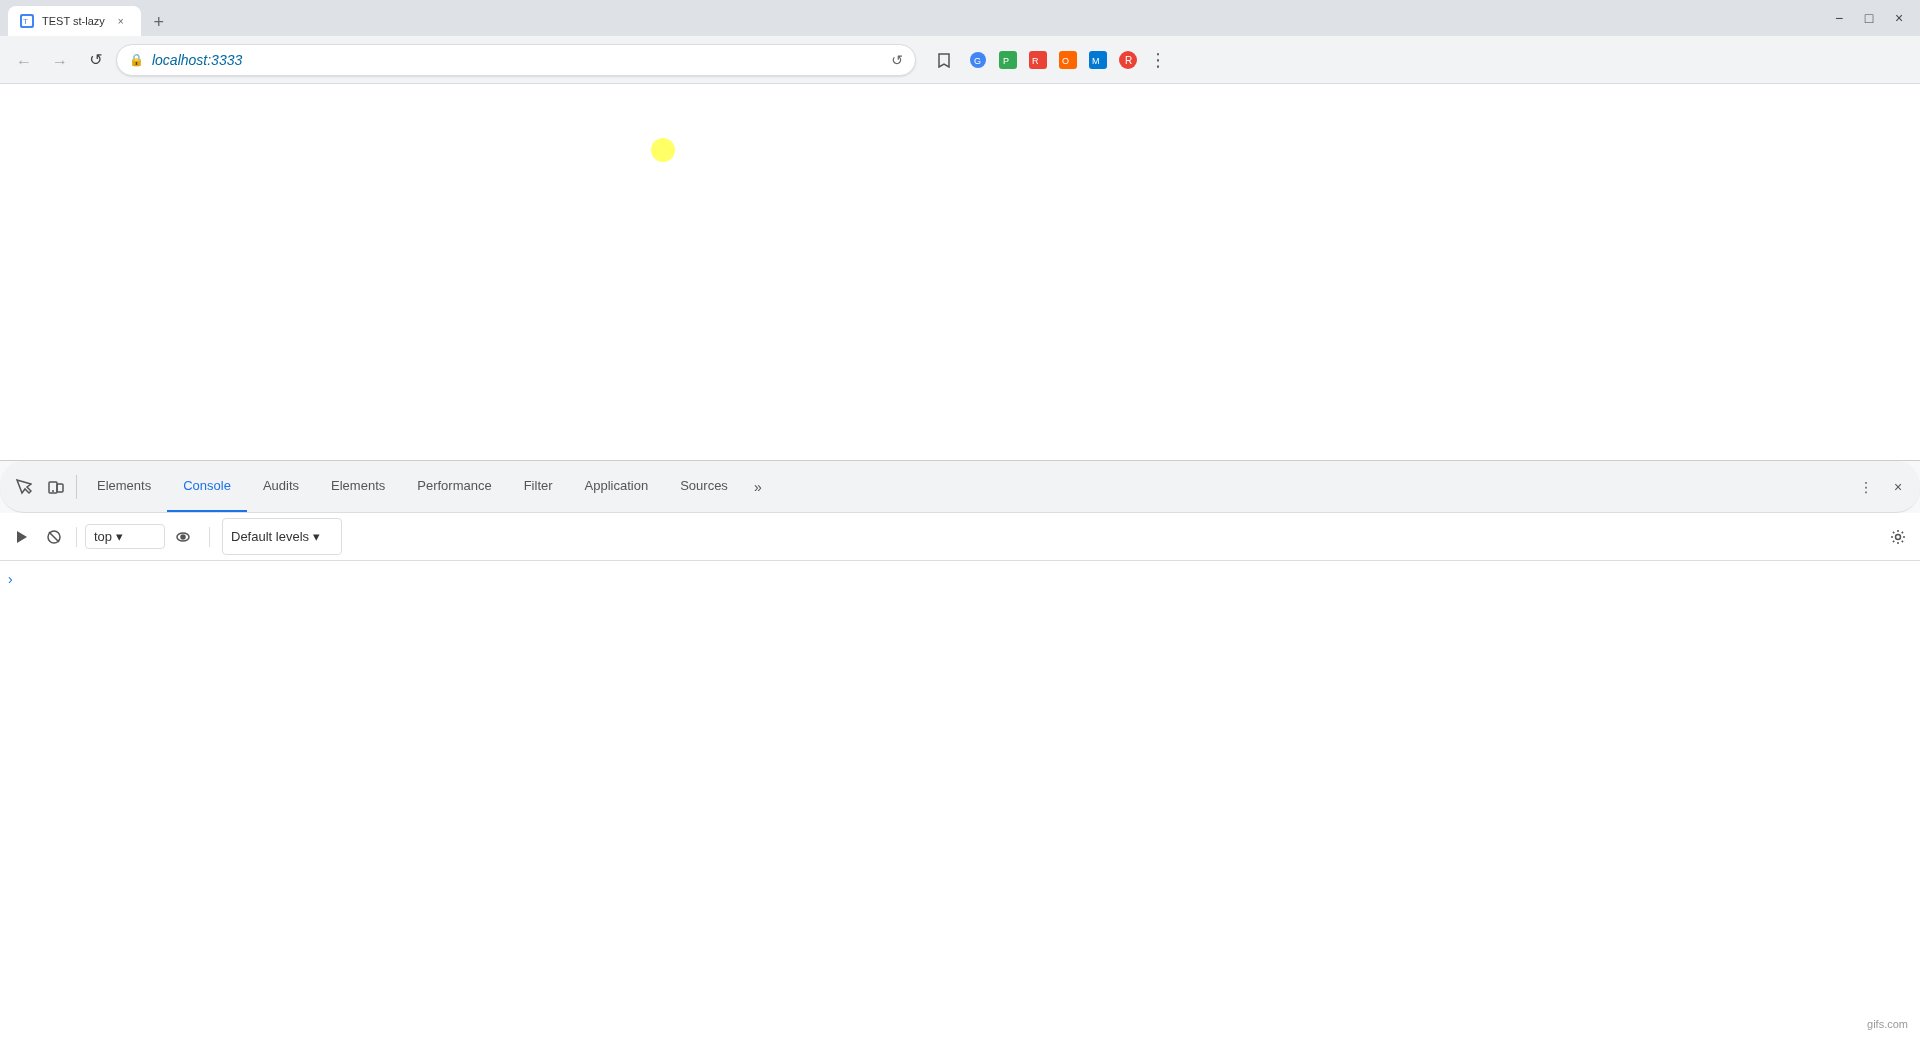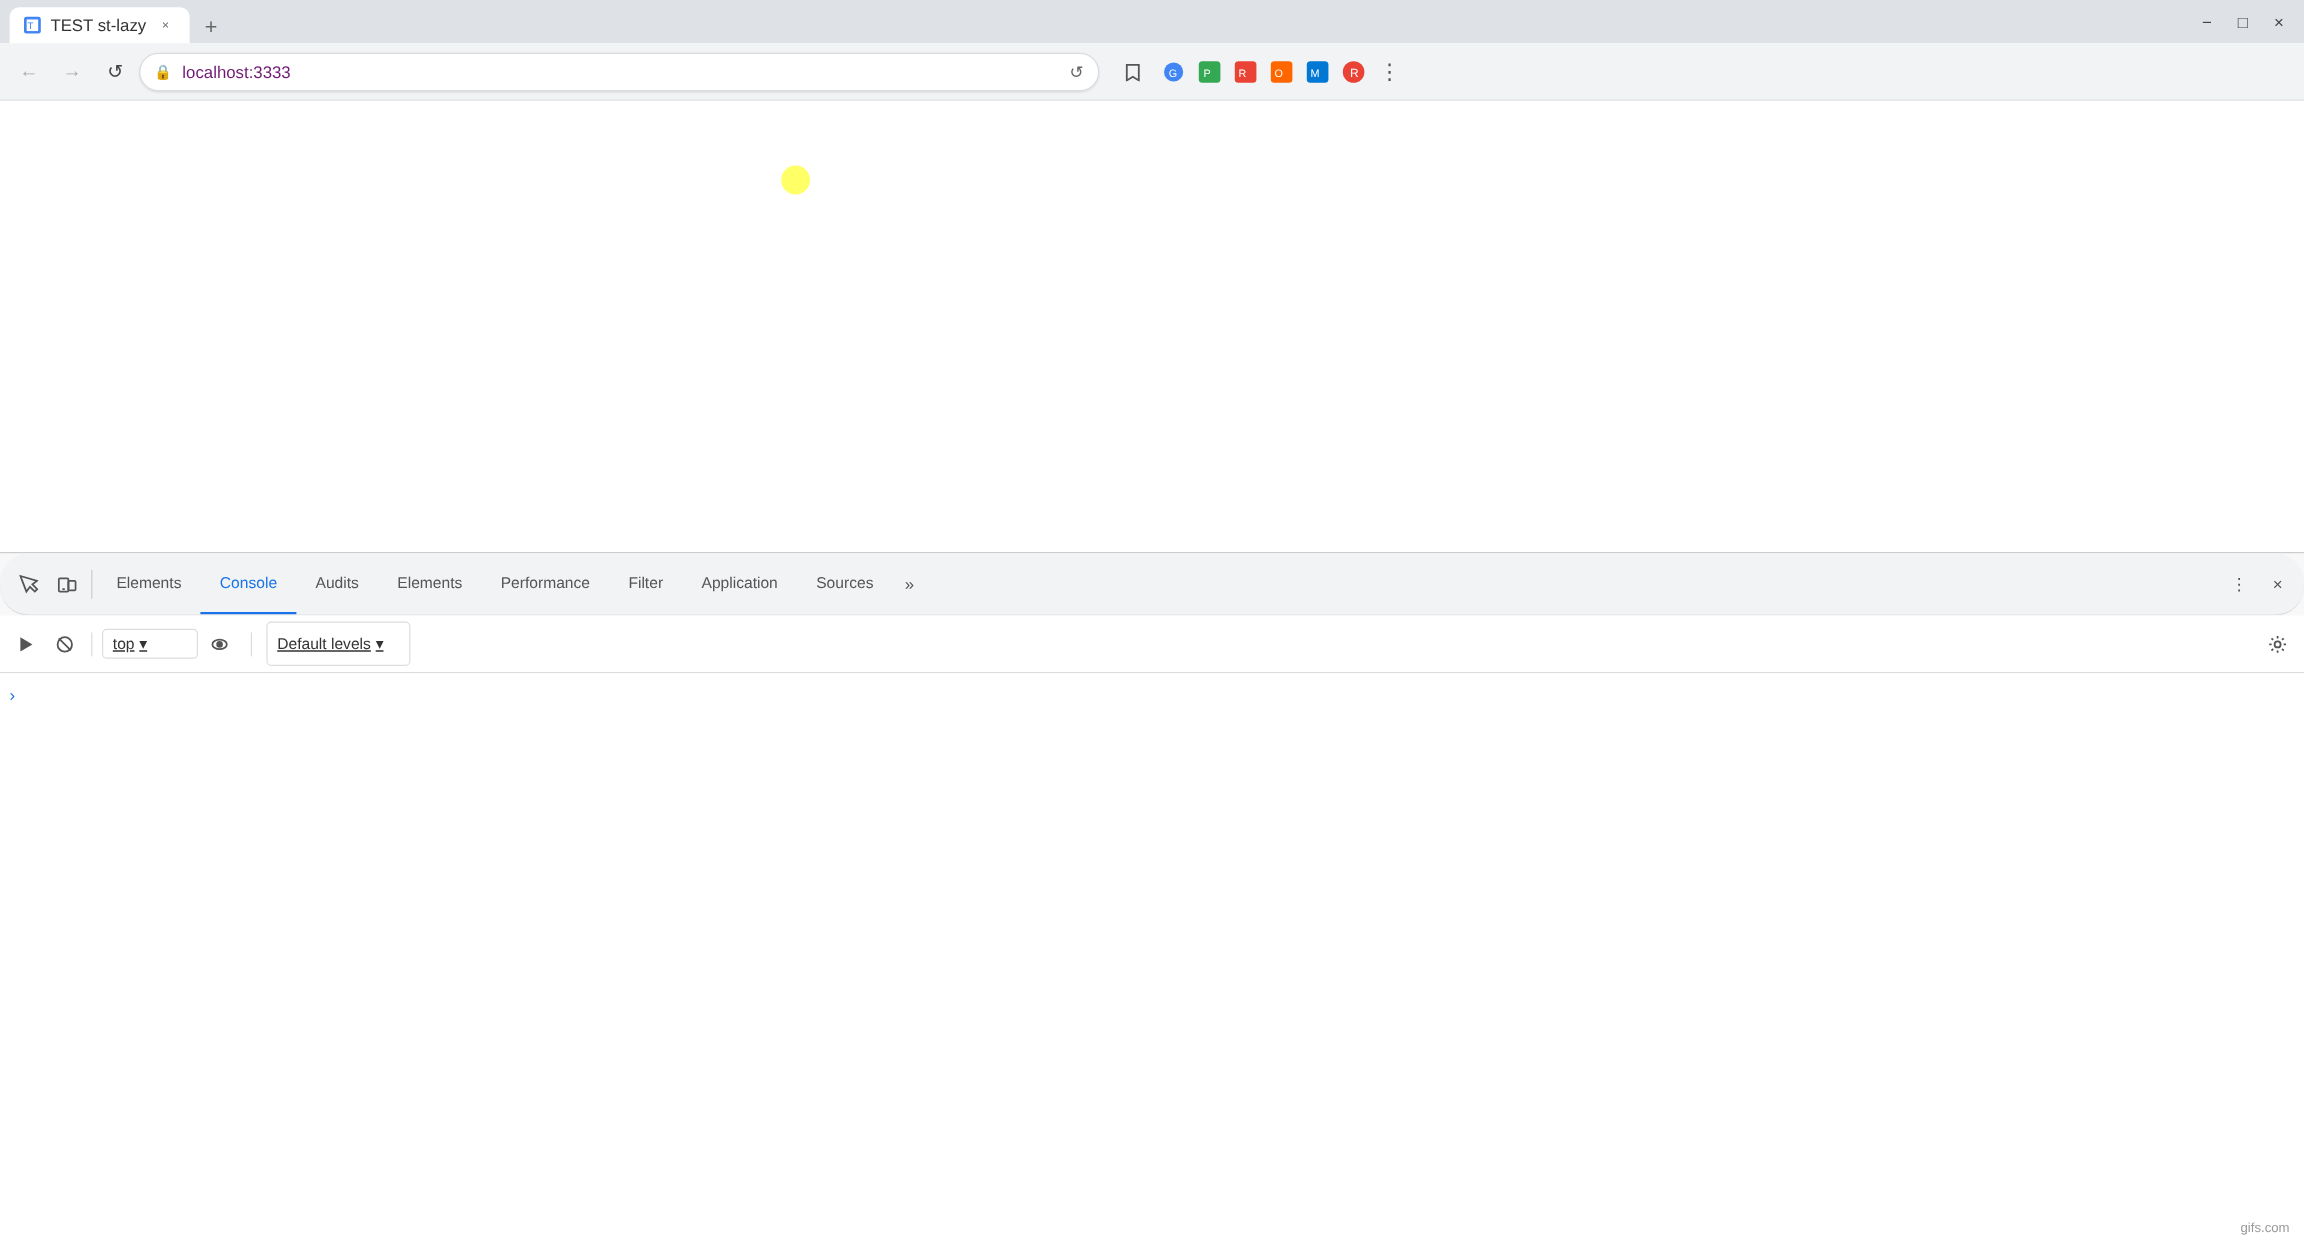--- a/index.html
+++ b/index.html
@@ -59,21 +59,21 @@
       display: flex;
       align-items: center;
       justify-content: center;
     }
 
     .tab-title {
       flex: 1;
       overflow: hidden;
       white-space: nowrap;
       text-overflow: ellipsis;
-      font-size: 14px;
+      font-size: 11px;
     }
 
     .tab-close {
       width: 16px;
       height: 16px;
       border-radius: 50%;
       display: flex;
       align-items: center;
       justify-content: center;
       font-size: 10px;
@@ -159,22 +159,23 @@
     .lock-icon {
       color: #666;
       font-size: 12px;
     }
 
     .address-input {
       flex: 1;
       border: none;
       outline: none;
       font-size: 14px;
-      color: #701a75;
+      color: #0369a1;
       background: transparent;
+      font-style: italic;
     }
 
     .reload-icon {
       color: #666;
       font-size: 14px;
       cursor: pointer;
     }
 
     .toolbar-icons {
       display: flex;
@@ -336,21 +337,20 @@
 
     
     .console-toolbar {
       height: 48px;
       background: #fff;
       border-bottom: 1px solid #ddd;
       display: flex;
       align-items: center;
       padding: 0 8px;
       gap: 4px;
-      text-decoration: underline;
     }
 
     .console-btn {
       width: 28px;
       height: 28px;
       display: flex;
       align-items: center;
       justify-content: center;
       border-radius: 4px;
       cursor: pointer;

